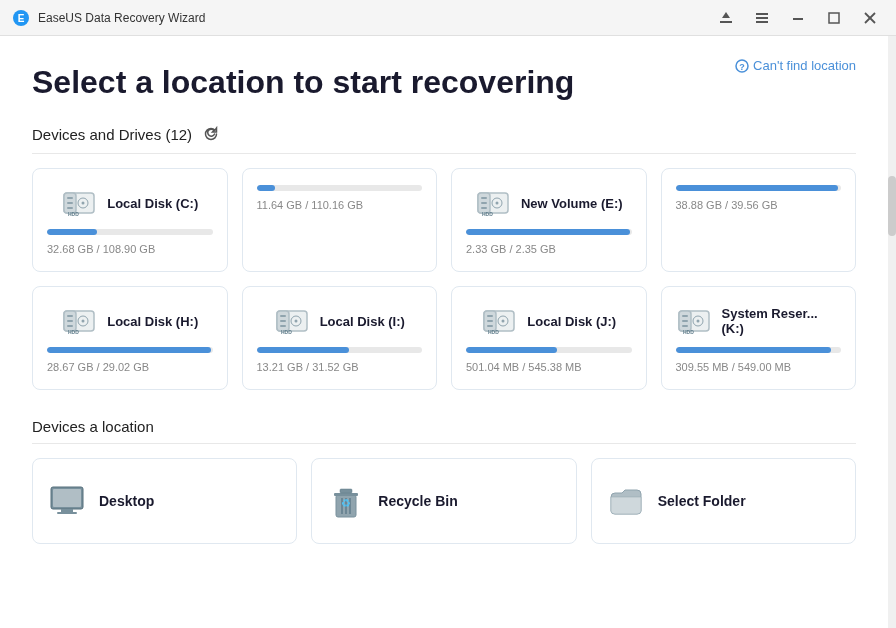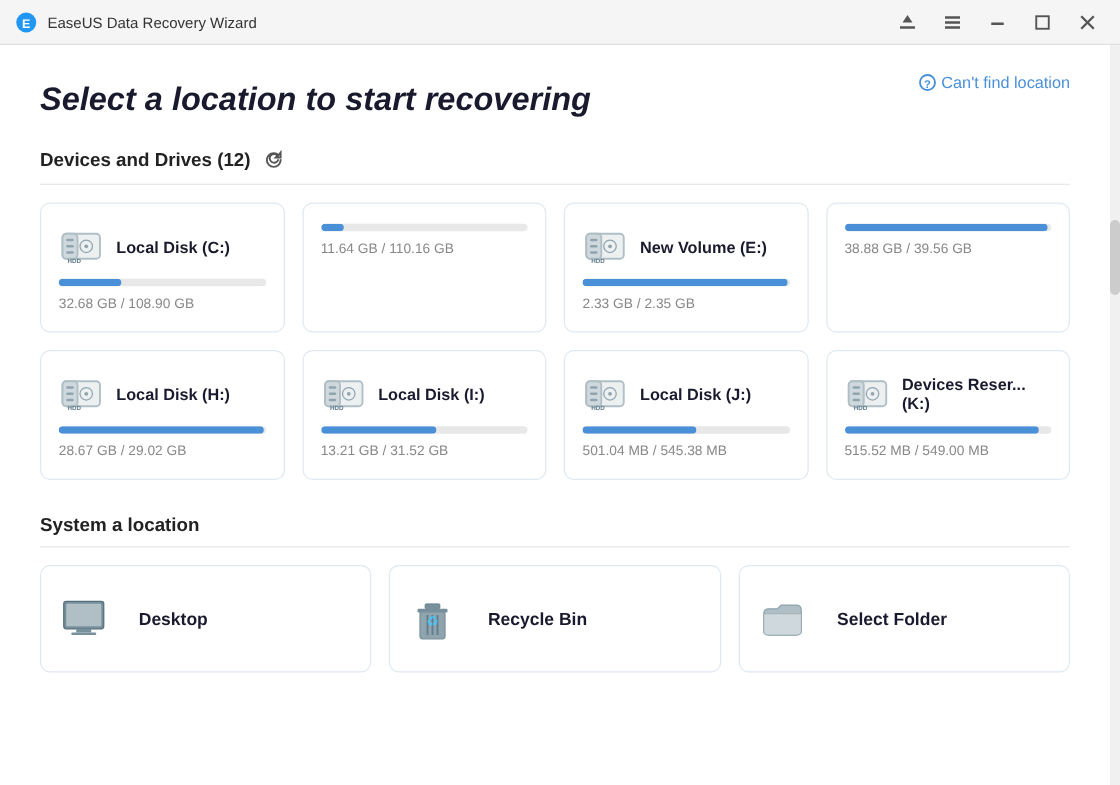--- a/index.html
+++ b/index.html
@@ -77,39 +77,38 @@
       right: 32px;
       color: #4a90d9;
       font-size: 13px;
       cursor: pointer;
       display: flex;
       align-items: center;
       gap: 4px;
     }
 
     .page-title {
-      font-size: 26px;
+      font-size: 32px;
       font-weight: 600;
       color: #1a1a2e;
       margin-bottom: 22px;
-      font-style: italic;
     }
 
     
     .section-header {
       display: flex;
       align-items: center;
       gap: 8px;
       margin-bottom: 14px;
       padding-bottom: 8px;
       border-bottom: 1px solid #e8e8e8;
     }
     .section-title {
       font-size: 15px;
-      font-weight: 700;
+      font-weight: 400;
       color: #222;
     }
     .refresh-btn {
       width: 22px;
       height: 22px;
       display: flex;
       align-items: center;
       justify-content: center;
       cursor: pointer;
       color: #555;
@@ -136,20 +135,21 @@
       transition: border-color 0.2s, box-shadow 0.2s;
       display: flex;
       flex-direction: column;
       gap: 8px;
     }
 
     .drive-card-top {
       display: flex;
       align-items: center;
       gap: 10px;
+      justify-content: center;
     }
     .drive-icon {
       width: 36px;
       height: 36px;
       flex-shrink: 0;
     }
     .drive-name {
       font-size: 13px;
       font-weight: 600;
       color: #1a1a2e;
@@ -181,21 +181,21 @@
     }
 
     .location-card {
       border: 1px solid #e0e8f0;
       border-radius: 8px;
       padding: 22px 14px;
       cursor: pointer;
       background: #fff;
       display: flex;
       align-items: center;
-      gap: 24px;
+      gap: 12px;
       transition: border-color 0.2s, box-shadow 0.2s;
     }
 
     .location-label {
       font-size: 14px;
       font-weight: 600;
       color: #1a1a2e;
     }
 
     .location-icon {
@@ -395,31 +395,31 @@
         <svg viewBox="0 0 36 36" class="drive-icon">
       <rect x="3" y="8" width="30" height="20" rx="3" ry="3" fill="#ecf0f1" stroke="#b0bec5" stroke-width="1.5"></rect>
       <rect x="3" y="8" width="12" height="20" rx="3" ry="3" fill="#cfd8dc" stroke="#b0bec5" stroke-width="1.5"></rect>
       <circle cx="22" cy="18" r="5" fill="none" stroke="#90a4ae" stroke-width="1"></circle>
       <circle cx="22" cy="18" r="1.5" fill="#90a4ae"></circle>
       <rect x="6" y="12" width="6" height="2" rx="1" fill="#90a4ae"></rect>
       <rect x="6" y="17" width="6" height="2" rx="1" fill="#90a4ae"></rect>
       <rect x="6" y="22" width="6" height="2" rx="1" fill="#90a4ae"></rect>
       <text x="7" y="31" fill="#607d8b" font-size="5" font-weight="bold" font-family="Arial">HDD</text>
     </svg>
-        <span class="drive-name">Devices Reser... (K:)</span>
+        <span class="drive-name">System Reser... (K:)</span>
       </div>
       <div class="progress-bar-bg">
         <div class="progress-bar-fill" style="width:94%"></div>
       </div>
-      <span class="drive-size">515.52 MB / 549.00 MB</span>
+      <span class="drive-size">309.55 MB / 549.00 MB</span>
     </div>
       </div>
 
     <div class="section-header">
-      <span class="section-title">System a location</span>
+      <span class="section-title">Devices a location</span>
     </div>
 
     <div class="specify-grid" id="specify-grid">
         <div class="location-card">
       <svg viewBox="0 0 40 40" class="location-icon">
       <rect x="4" y="6" width="32" height="22" rx="2" fill="#78909c" stroke="#546e7a" stroke-width="1"></rect>
       <rect x="6" y="8" width="28" height="18" rx="1" fill="#b0bec5"></rect>
       <rect x="14" y="28" width="12" height="3" fill="#78909c"></rect>
       <rect x="10" y="31" width="20" height="2" rx="1" fill="#78909c"></rect>
     </svg>

